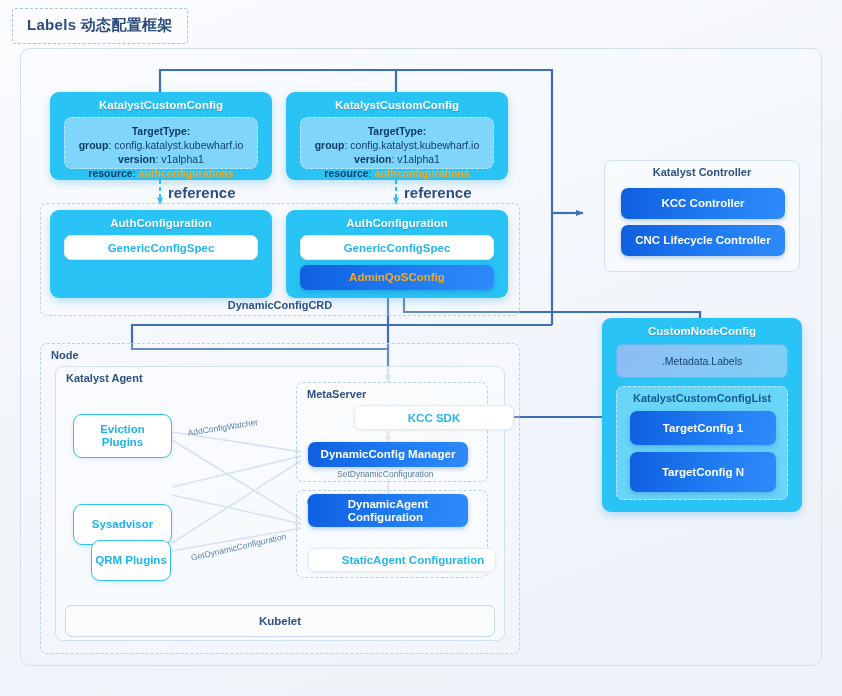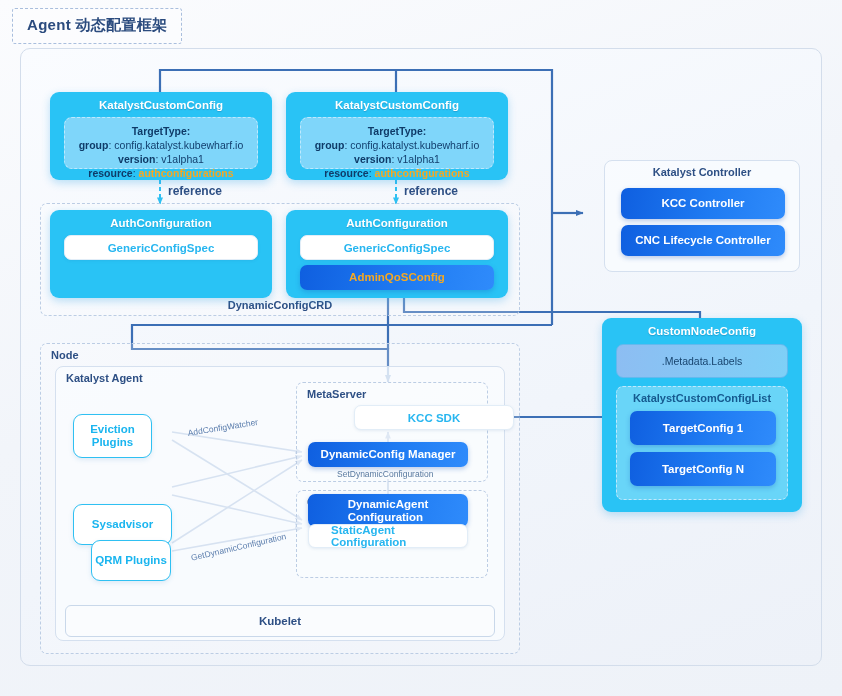--- a/index.html
+++ b/index.html
@@ -139,37 +139,37 @@
     color: #2d4f84; font-size: 11.5px; font-weight: bold;
   }
 
   
   .edge-label {
     position: absolute;
     font-size: 8.5px; color: #5d7fae; white-space: nowrap;
   }
   .ref-label {
     position: absolute;
-    font-size: 12px; font-weight: bold; color: #2d4f84; white-space: nowrap;
+    font-size: 15px; font-weight: bold; color: #2d4f84; white-space: nowrap;
   }
   .tiny-label {
     position: absolute;
     font-size: 8.5px; color: #58799f; white-space: nowrap;
   }
 
   svg.ov { position: absolute; left: 0; top: 0; width: 842px; height: 696px;
            pointer-events: none; overflow: visible; }
 </style>
 </head>
 <body>
 
 <div id="stage">
 
   <div id="title-box">
-    <div class="t">Agent 动态配置框架</div>
+    <div class="t">Labels 动态配置框架</div>
   </div>
 
   <div id="outer"></div>
 
   <svg class="ov">
     <defs>
       <marker id="arw" markerWidth="9" markerHeight="9" refX="7.4" refY="3.2" orient="auto" markerUnits="userSpaceOnUse">
         <path d="M0,0 L8,3.2 L0,6.4 z" fill="#3c6fb5"></path>
       </marker>
       <marker id="arwc" markerWidth="8" markerHeight="8" refX="6.6" refY="3" orient="auto" markerUnits="userSpaceOnUse">
@@ -261,33 +261,33 @@
     <div class="blue-pill" style="left:16px; top:27px; width:164px; height:31px;">KCC Controller</div>
     <div class="blue-pill" style="left:16px; top:64px; width:164px; height:31px;">CNC Lifecycle Controller</div>
   </div>
 
   <div class="cyan-card" style="left:602px; top:318px; width:200px; height:194px;">
     <div class="hd">CustomNodeConfig</div>
     <div class="meta-pill" style="left:14px; top:26px; width:172px; height:34px;">.Metadata.Labels</div>
     <div class="dash" style="left:14px; top:68px; width:172px; height:114px; background:rgba(255,255,255,0.30); border-color:#bfe9fd;">
       <div class="cap ctr" style="color:#15598f;">KatalystCustomConfigList</div>
       <div class="blue-pill" style="left:13px; top:24px; width:146px; height:34px;">TargetConfig 1</div>
-      <div class="blue-pill" style="left:13px; top:65px; width:146px; height:34px;">TargetConfig N</div>
+      <div class="blue-pill" style="left:13px; top:65px; width:146px; height:40px;">TargetConfig N</div>
     </div>
   </div>
 
   <div class="dash" style="left:40px; top:343px; width:480px; height:311px;">
     <div class="cap">Node</div>
   </div>
 
   <div class="solidgrp" style="left:55px; top:366px; width:450px; height:275px;">
     <div class="cap">Katalyst Agent</div>
   </div>
 
-  <div class="plug" style="left:73px; top:414px; width:79px; height:44px;">
+  <div class="plug" style="left:73px; top:414px; width:99px; height:44px;">
     <span>Eviction<br>Plugins</span>
   </div>
   <div class="plug" style="left:73px; top:472px; width:99px; height:41px;margin-top:32px;">
     <span>Sysadvisor</span>
   </div>
   <div class="plug" style="left:91px; top:529px; width:80px; height:41px;margin-top:11px;">
     <span>QRM Plugins</span>
   </div>
 
   <div class="edge-label" style="left:187px; top:428px; transform:rotate(-9deg); transform-origin:left top;">AddConfigWatcher</div>
@@ -299,17 +299,17 @@
   <div class="white-pill" style="left:308px; top:405px; width:160px; height:25px;margin-left:46px;">KCC SDK</div>
   <div class="blue-pill" style="left:308px; top:442px; width:160px; height:25px;">DynamicConfig Manager</div>
   <div class="tiny-label" style="left:337px; top:469px;">SetDynamicConfiguration</div>
 
   <div class="dash" style="left:296px; top:490px; width:192px; height:88px;">
     <div class="cap">Configuration</div>
   </div>
   <div class="blue-pill" style="left:308px; top:494px; width:160px; height:33px;">
     <span>DynamicAgent<br>Configuration</span>
   </div>
-  <div class="white-pill" style="left:308px; top:524px; width:160px; height:24px;padding-left:22px;">StaticAgent Configuration</div>
+  <div class="white-pill" style="left:308px; top:548px; width:188px; height:24px;padding-left:22px;">StaticAgent Configuration</div>
 
   <div class="strip" style="left:65px; top:605px; width:430px; height:32px;">Kubelet</div>
 
 </div>
 
 </body></html>

